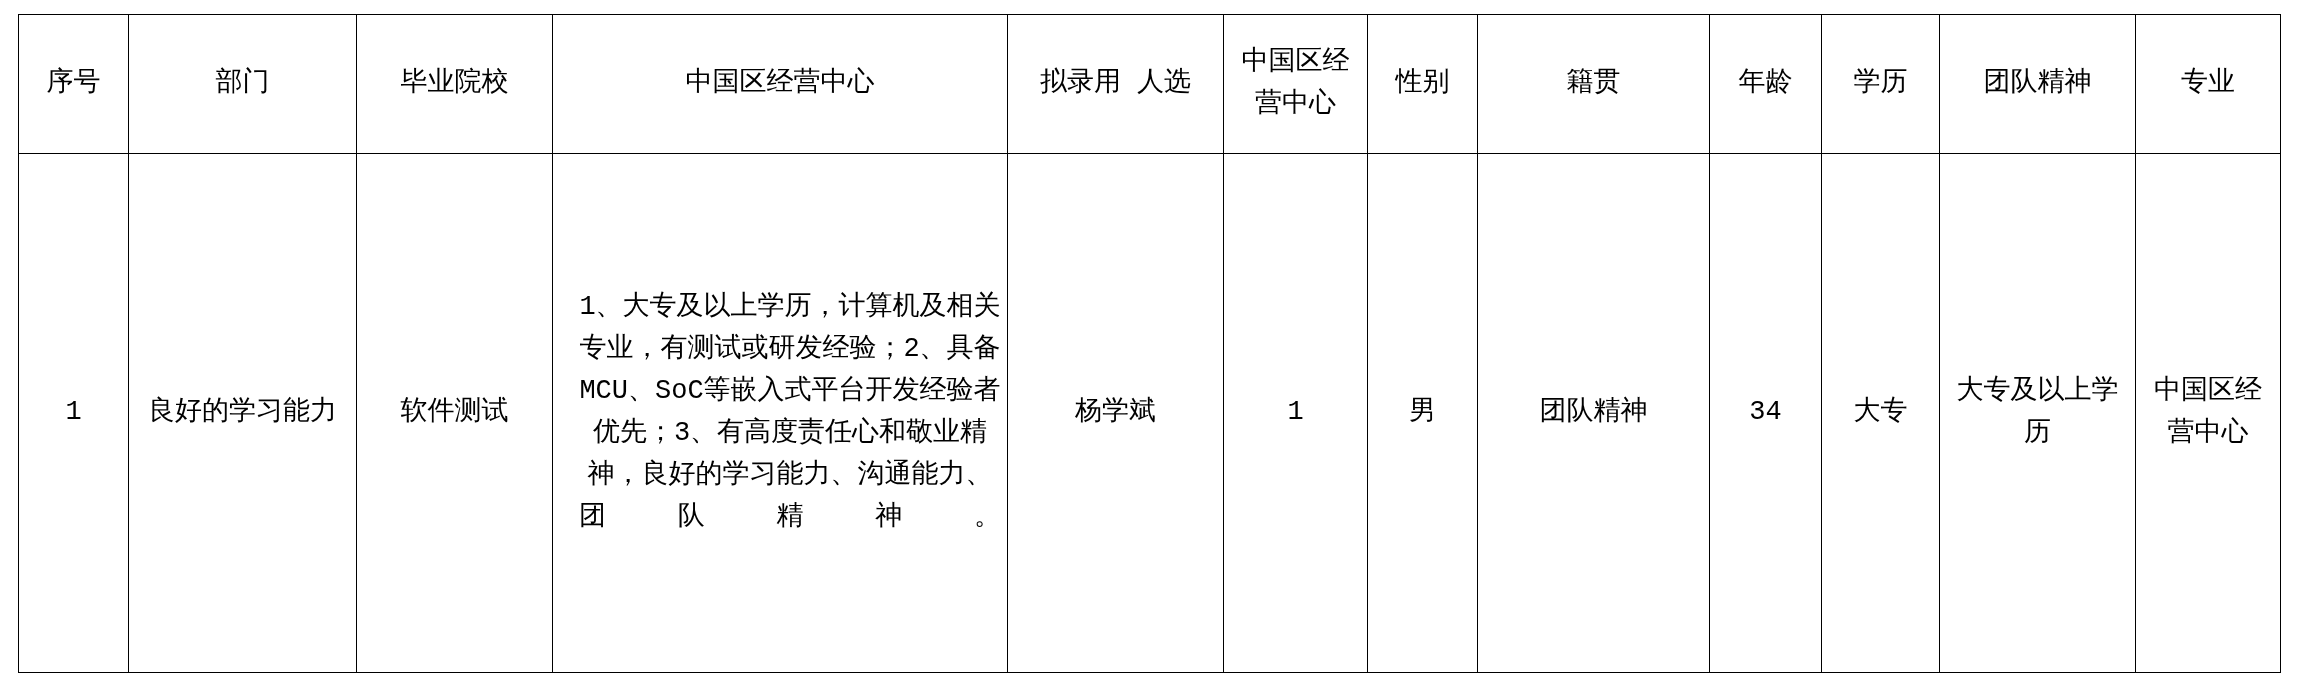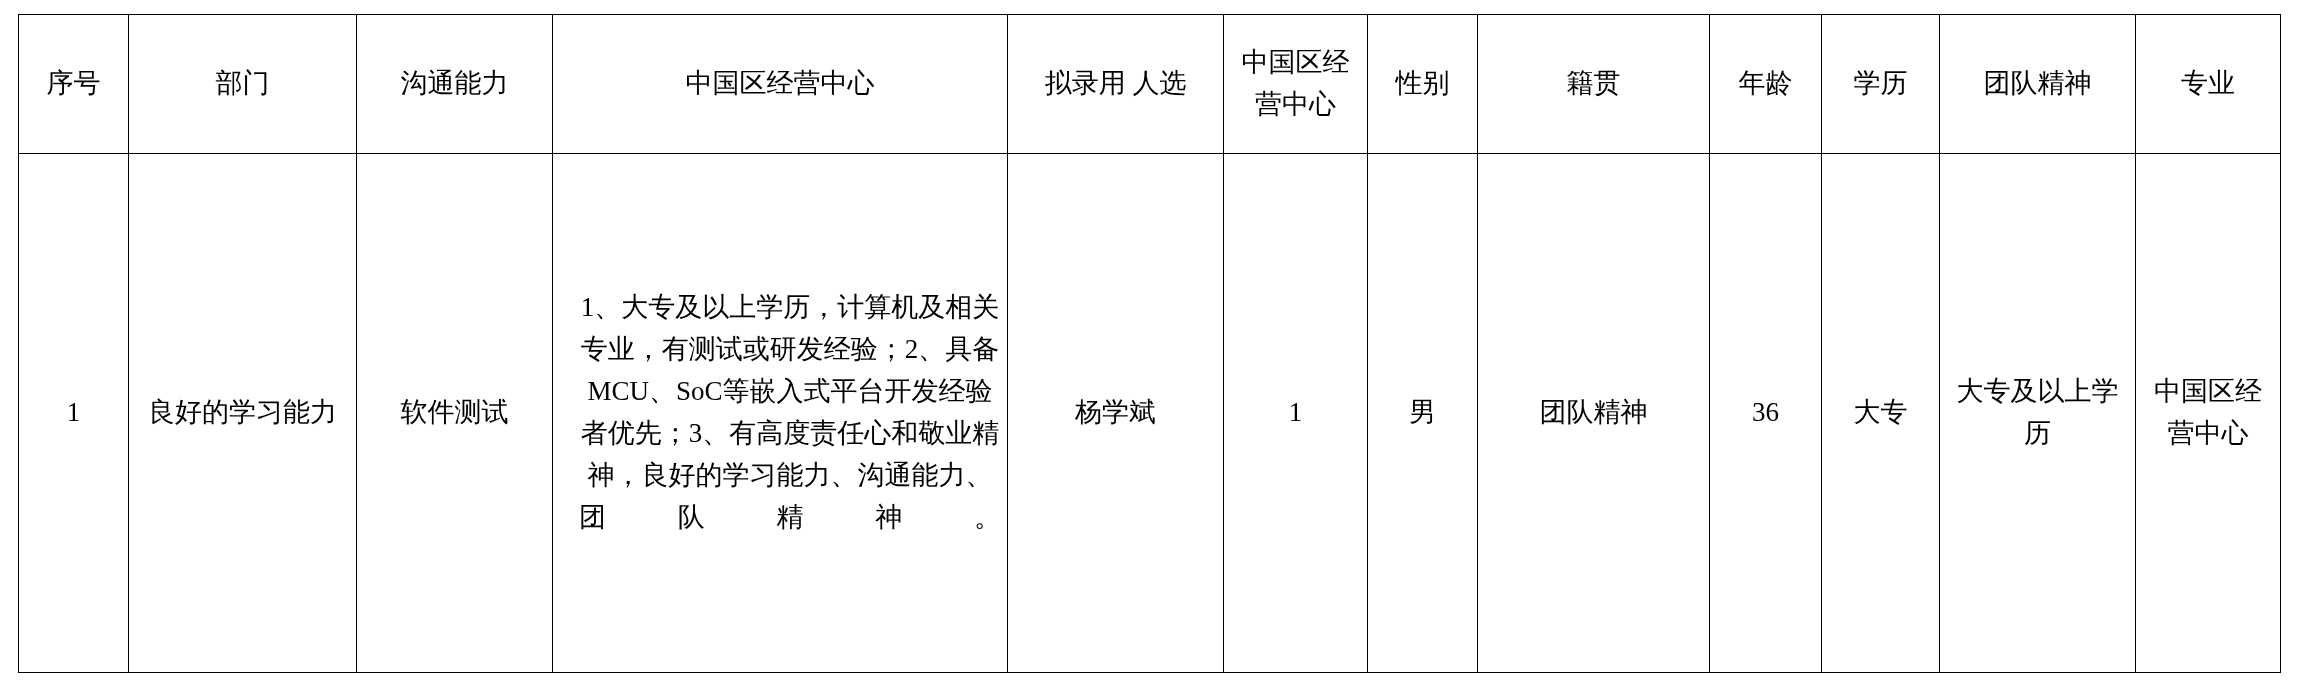--- a/index.html
+++ b/index.html
@@ -13,20 +13,21 @@
     font-family: "Liberation Serif", "DejaVu Serif", serif;
     color: #000000;
     overflow: hidden;
   }
   .page {
     position: relative;
     width: 2299px;
     height: 699px;
     box-sizing: border-box;
     padding: 14px 18px 0 18px;
+    font-family: Liberation Mono, monospace;
   }
   table.recruit-table {
     border-collapse: collapse;
     table-layout: fixed;
     width: 2262px;
     margin: 0;
   }
   table.recruit-table td,
   table.recruit-table th {
     border: 1.6px solid #000000;
@@ -87,21 +88,21 @@
       <col class="c-native">
       <col class="c-age">
       <col class="c-edu">
       <col class="c-school">
       <col class="c-major">
     </colgroup>
     <thead>
       <tr>
         <th>序号</th>
         <th>部门</th>
-        <th>沟通能力</th>
+        <th>毕业院校</th>
         <th>中国区经营中心</th>
         <th>拟录用 人选</th>
         <th>中国区经营中心</th>
         <th>性别</th>
         <th>籍贯</th>
         <th>年龄</th>
         <th>学历</th>
         <th>团队精神</th>
         <th>专业</th>
       </tr>
@@ -111,20 +112,20 @@
         <td>1</td>
         <td>良好的学习能力</td>
         <td>软件测试</td>
         <td class="requirements">
           <span class="req-text">1、大专及以上学历，计算机及相关专业，有测试或研发经验；2、具备MCU、SoC等嵌入式平台开发经验者优先；3、有高度责任心和敬业精神，良好的学习能力、沟通能力、团队精神。</span>
         </td>
         <td>杨学斌</td>
         <td>1</td>
         <td>男</td>
         <td>团队精神</td>
-        <td>36</td>
+        <td>34</td>
         <td>大专</td>
         <td>大专及以上学历</td>
         <td>中国区经营中心</td>
       </tr>
     </tbody>
   </table>
 </div>
 
 </body></html>

